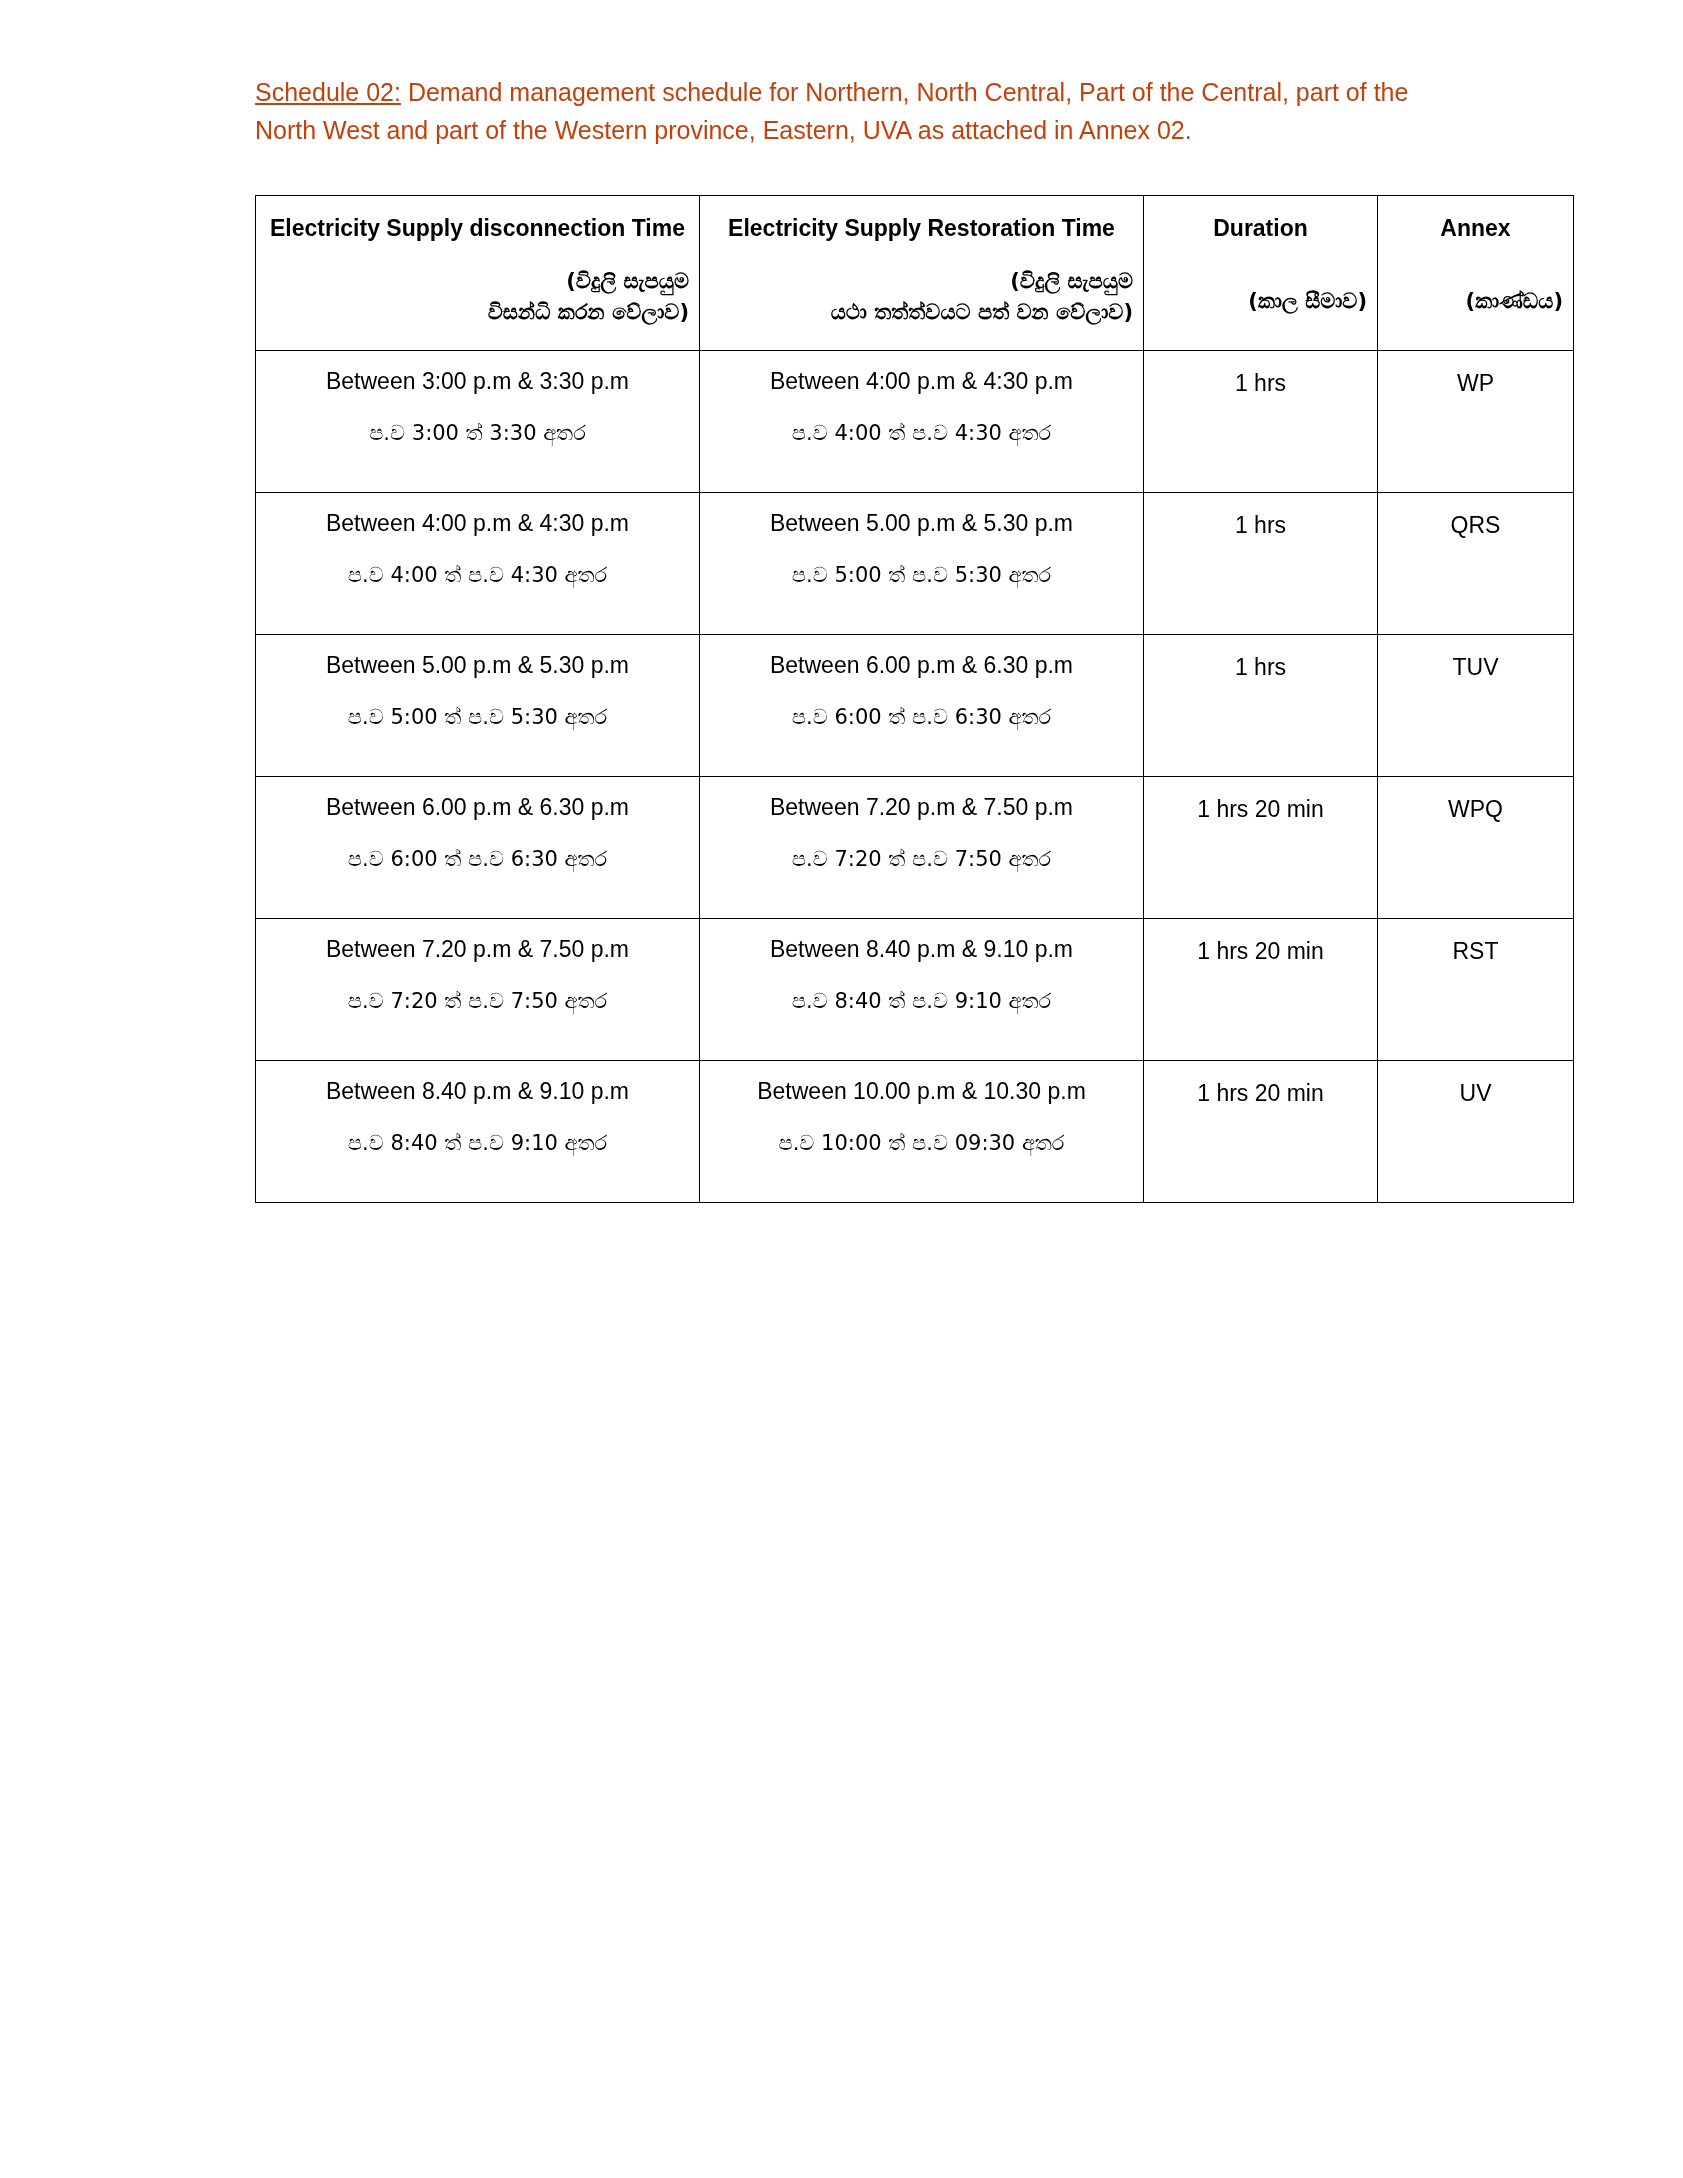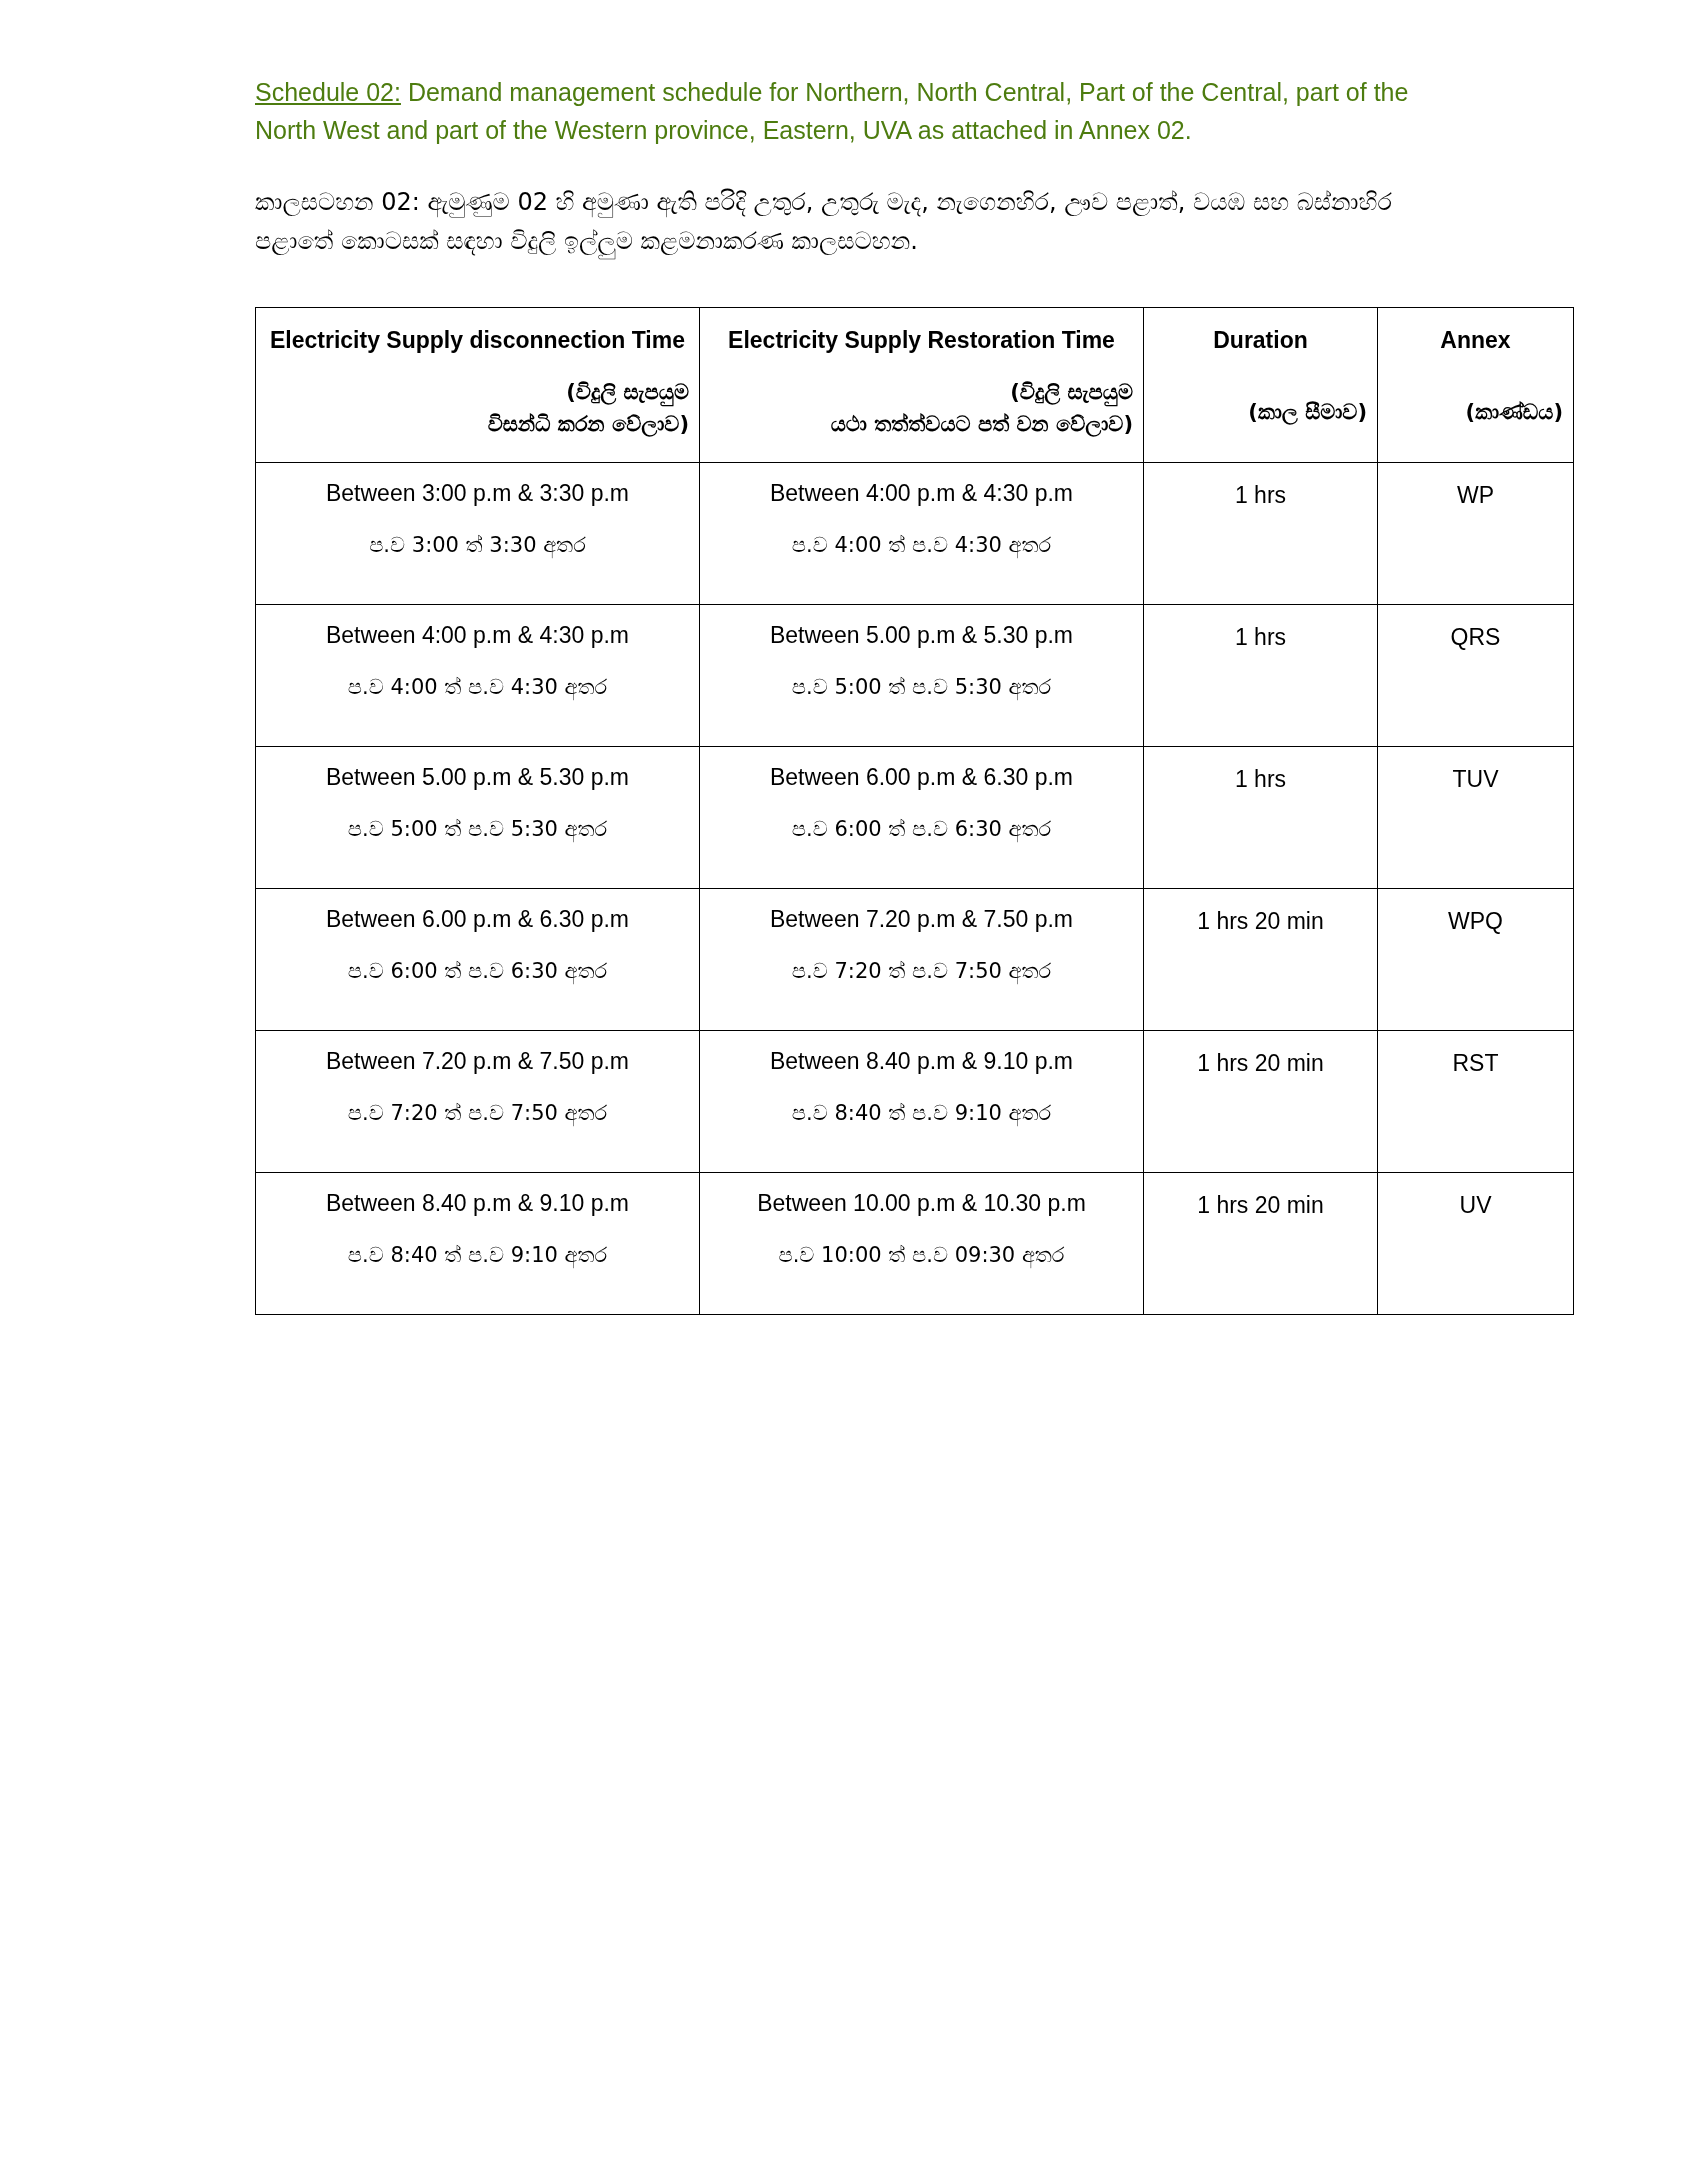--- a/index.html
+++ b/index.html
@@ -25,21 +25,21 @@
   }
   .content {
     position: absolute;
     left: 255px;
     top: 48px;
     width: 1228px;
   }
   .intro {
     font-size: 25px;
     line-height: 1.52;
-    color: #4d7c0f;
+    color: #c2410c;
     font-family: "Liberation Sans", sans-serif;
     max-width: 1168px;
   }
   .intro .label {
     text-decoration: underline;
   }
   .sinhala {
     margin-top: 34px;
     font-size: 24px;
     line-height: 1.62;
@@ -112,21 +112,20 @@
   col.c4 { width: 196px; }
 </style>
 </head>
 <body>
 
 <div class="page">
   <div class="content">
 
     <p class="intro"><span class="label">Schedule 02:</span><span> Demand management schedule for Northern, North Central, Part of the Central, part of the North West and part of the Western province, Eastern, UVA as attached in Annex 02.</span></p>
 
-    <p class="sinhala">කාලසටහන 02: ඇමුණුම 02 හි අමුණා ඇති පරිදි උතුර, උතුරු මැද, නැගෙනහිර, ඌව පළාත්, වයඹ සහ බස්නාහිර පළාතේ කොටසක් සඳහා විදුලි ඉල්ලුම කළමනාකරණ කාලසටහන.</p>
 
     <table class="schedule">
       <colgroup>
         <col class="c1">
           <col class="c2">
           <col class="c3">
           <col class="c4">
       </colgroup>
       <thead>
         <tr>

